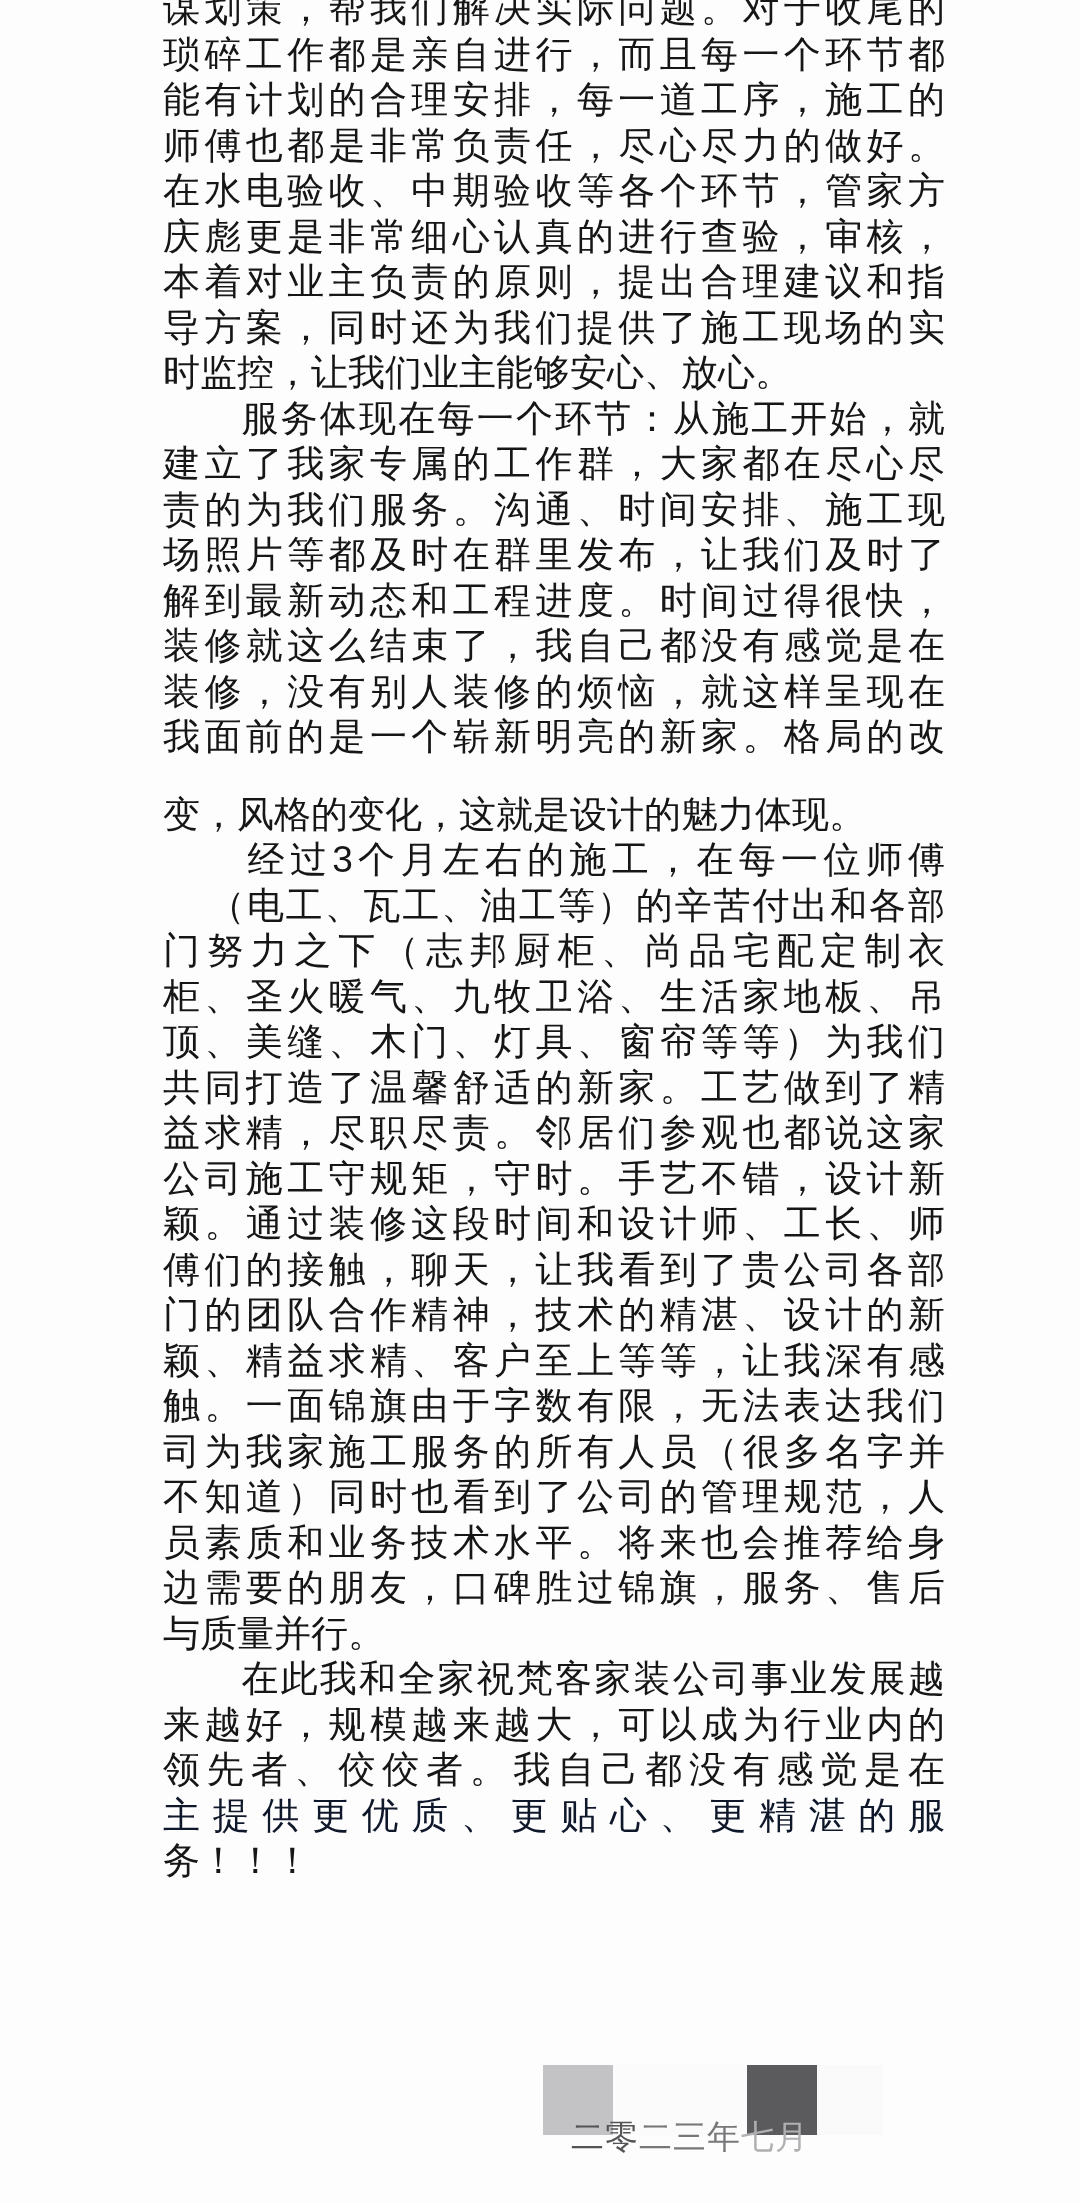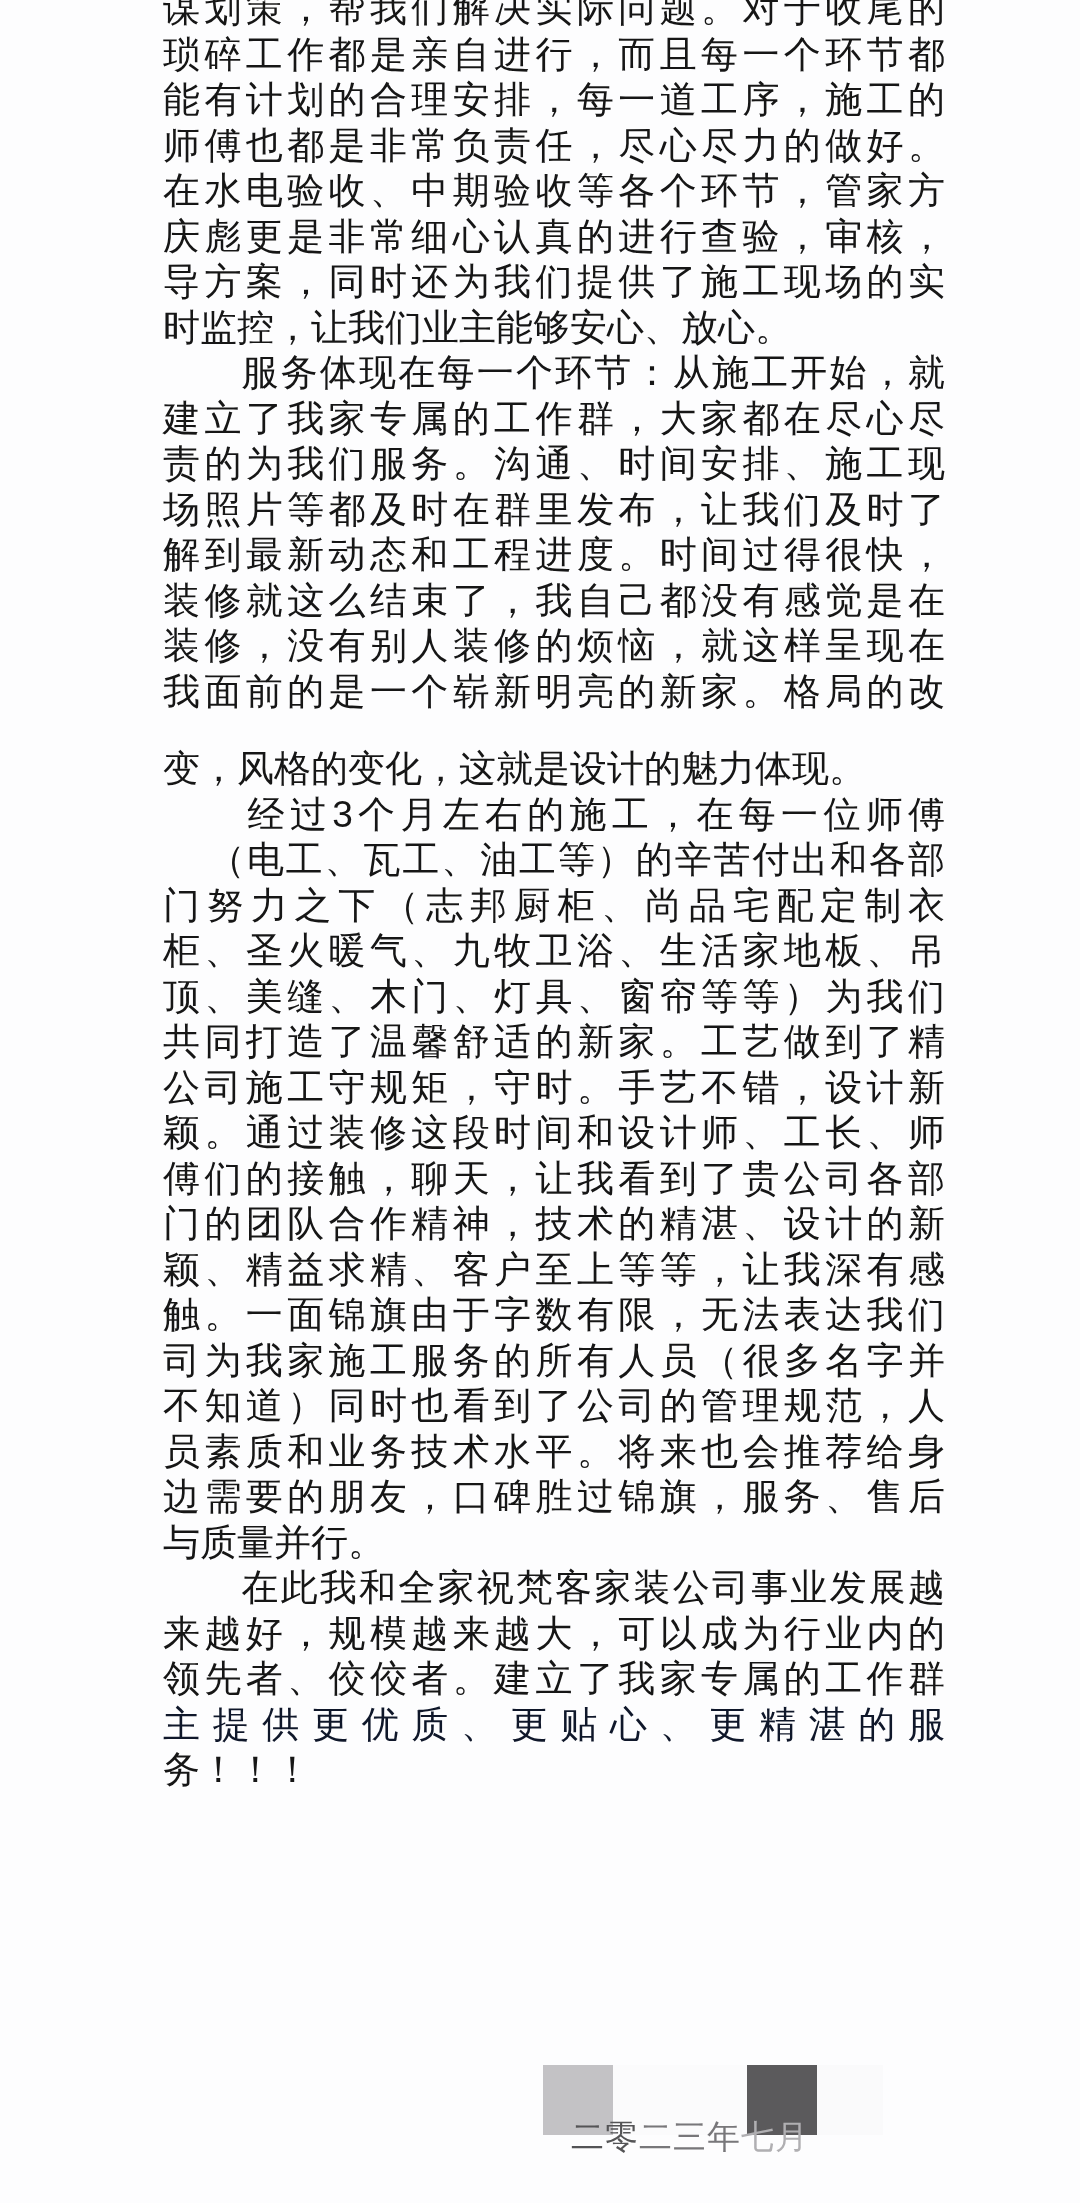--- a/index.html
+++ b/index.html
@@ -60,51 +60,53 @@
 <body>
 
 <div class="page">
   <div class="letter" id="letter-body">
       <div class="line" style="color: rgb(22, 22, 22);">谋划策，帮我们解决实际问题。对于收尾的</div>
       <div class="line" style="color: rgb(22, 22, 22);">琐碎工作都是亲自进行，而且每一个环节都</div>
       <div class="line" style="color: rgb(22, 22, 22);">能有计划的合理安排，每一道工序，施工的</div>
       <div class="line" style="color: rgb(22, 22, 22);">师傅也都是非常负责任，尽心尽力的做好。</div>
       <div class="line" style="color: rgb(22, 22, 22);">在水电验收、中期验收等各个环节，管家方</div>
       <div class="line" style="color: rgb(22, 22, 22);">庆彪更是非常细心认真的进行查验，审核，</div>
+      <div class="line" style="color: rgb(22, 22, 22);">本着对业主负责的原则，提出合理建议和指</div>
       <div class="line" style="color: rgb(22, 22, 22);">导方案，同时还为我们提供了施工现场的实</div>
       <div class="line end" style="color: rgb(22, 22, 22);">时监控，让我们业主能够安心、放心。</div>
       <div class="line" style="color: rgb(22, 22, 22);">　　服务体现在每一个环节：从施工开始，就</div>
       <div class="line" style="color: rgb(22, 22, 22);">建立了我家专属的工作群，大家都在尽心尽</div>
       <div class="line" style="color: rgb(22, 22, 22);">责的为我们服务。沟通、时间安排、施工现</div>
       <div class="line" style="color: rgb(22, 22, 22);">场照片等都及时在群里发布，让我们及时了</div>
       <div class="line" style="color: rgb(22, 22, 22);">解到最新动态和工程进度。时间过得很快，</div>
       <div class="line" style="color: rgb(22, 22, 22);">装修就这么结束了，我自己都没有感觉是在</div>
       <div class="line" style="color: rgb(22, 22, 22);">装修，没有别人装修的烦恼，就这样呈现在</div>
       <div class="line" style="color: rgb(22, 22, 22);">我面前的是一个崭新明亮的新家。格局的改</div>
       <div class="line end" style="color: rgb(22, 22, 22); margin-top: 32px;">变，风格的变化，这就是设计的魅力体现。</div>
       <div class="line" style="color: rgb(22, 22, 22);">　　经过3个月左右的施工，在每一位师傅</div>
       <div class="line" style="color: rgb(22, 22, 22); margin-left: 45px;">（电工、瓦工、油工等）的辛苦付出和各部</div>
       <div class="line" style="color: rgb(22, 22, 22);">门努力之下（志邦厨柜、尚品宅配定制衣</div>
       <div class="line" style="color: rgb(22, 22, 22);">柜、圣火暖气、九牧卫浴、生活家地板、吊</div>
       <div class="line" style="color: rgb(22, 22, 22);">顶、美缝、木门、灯具、窗帘等等）为我们</div>
       <div class="line" style="color: rgb(22, 22, 22);">共同打造了温馨舒适的新家。工艺做到了精</div>
+      <div class="line" style="color: rgb(22, 22, 22);">益求精，尽职尽责。邻居们参观也都说这家</div>
       <div class="line" style="color: rgb(22, 22, 22);">公司施工守规矩，守时。手艺不错，设计新</div>
       <div class="line" style="color: rgb(22, 22, 22);">颖。通过装修这段时间和设计师、工长、师</div>
       <div class="line" style="color: rgb(22, 22, 22);">傅们的接触，聊天，让我看到了贵公司各部</div>
       <div class="line" style="color: rgb(22, 22, 22);">门的团队合作精神，技术的精湛、设计的新</div>
       <div class="line" style="color: rgb(22, 22, 22);">颖、精益求精、客户至上等等，让我深有感</div>
       <div class="line" style="color: rgb(22, 22, 22);">触。一面锦旗由于字数有限，无法表达我们</div>
       <div class="line" style="color: rgb(22, 22, 22);">司为我家施工服务的所有人员（很多名字并</div>
       <div class="line" style="color: rgb(22, 22, 22);">不知道）同时也看到了公司的管理规范，人</div>
       <div class="line" style="color: rgb(22, 22, 22);">员素质和业务技术水平。将来也会推荐给身</div>
       <div class="line" style="color: rgb(22, 22, 22);">边需要的朋友，口碑胜过锦旗，服务、售后</div>
       <div class="line end" style="color: rgb(22, 22, 22);">与质量并行。</div>
       <div class="line" style="color: rgb(22, 22, 22);">　　在此我和全家祝梵客家装公司事业发展越</div>
       <div class="line" style="color: rgb(22, 22, 22);">来越好，规模越来越大，可以成为行业内的</div>
-      <div class="line" style="color: rgb(22, 22, 22);">领先者、佼佼者。建立了我家专属的工作群</div>
+      <div class="line" style="color: rgb(22, 22, 22);">领先者、佼佼者。我自己都没有感觉是在</div>
       <div class="line" style="color: #0f172a;">主提供更优质、更贴心、更精湛的服</div>
       <div class="line end" style="color: rgb(22, 22, 22);">务！！！</div>
     </div>
   <div id="wm-blocks">
       <div class="wm-block" style="left: 543px; width: 70px; background: rgb(195, 194, 197);"></div>
       <div class="wm-block" style="left: 613px; width: 134px; background: rgb(251, 251, 252);"></div>
       <div class="wm-block" style="left: 747px; width: 70px; background: rgb(91, 90, 92);"></div>
       <div class="wm-block" style="left: 817px; width: 66px; background: rgb(250, 250, 251);"></div>
     </div>
   <div class="wm-date" id="wm-date"><span style="color: rgb(84, 84, 86);">二零</span><span style="color: rgb(120, 119, 122);">二三年</span><span style="color: rgb(176, 175, 178);">七月</span></div>

